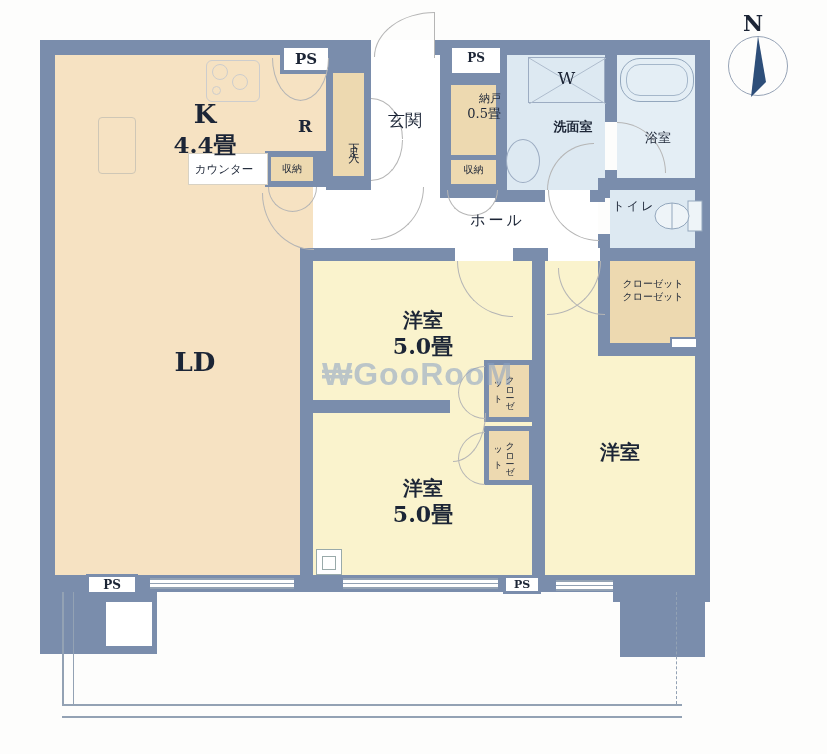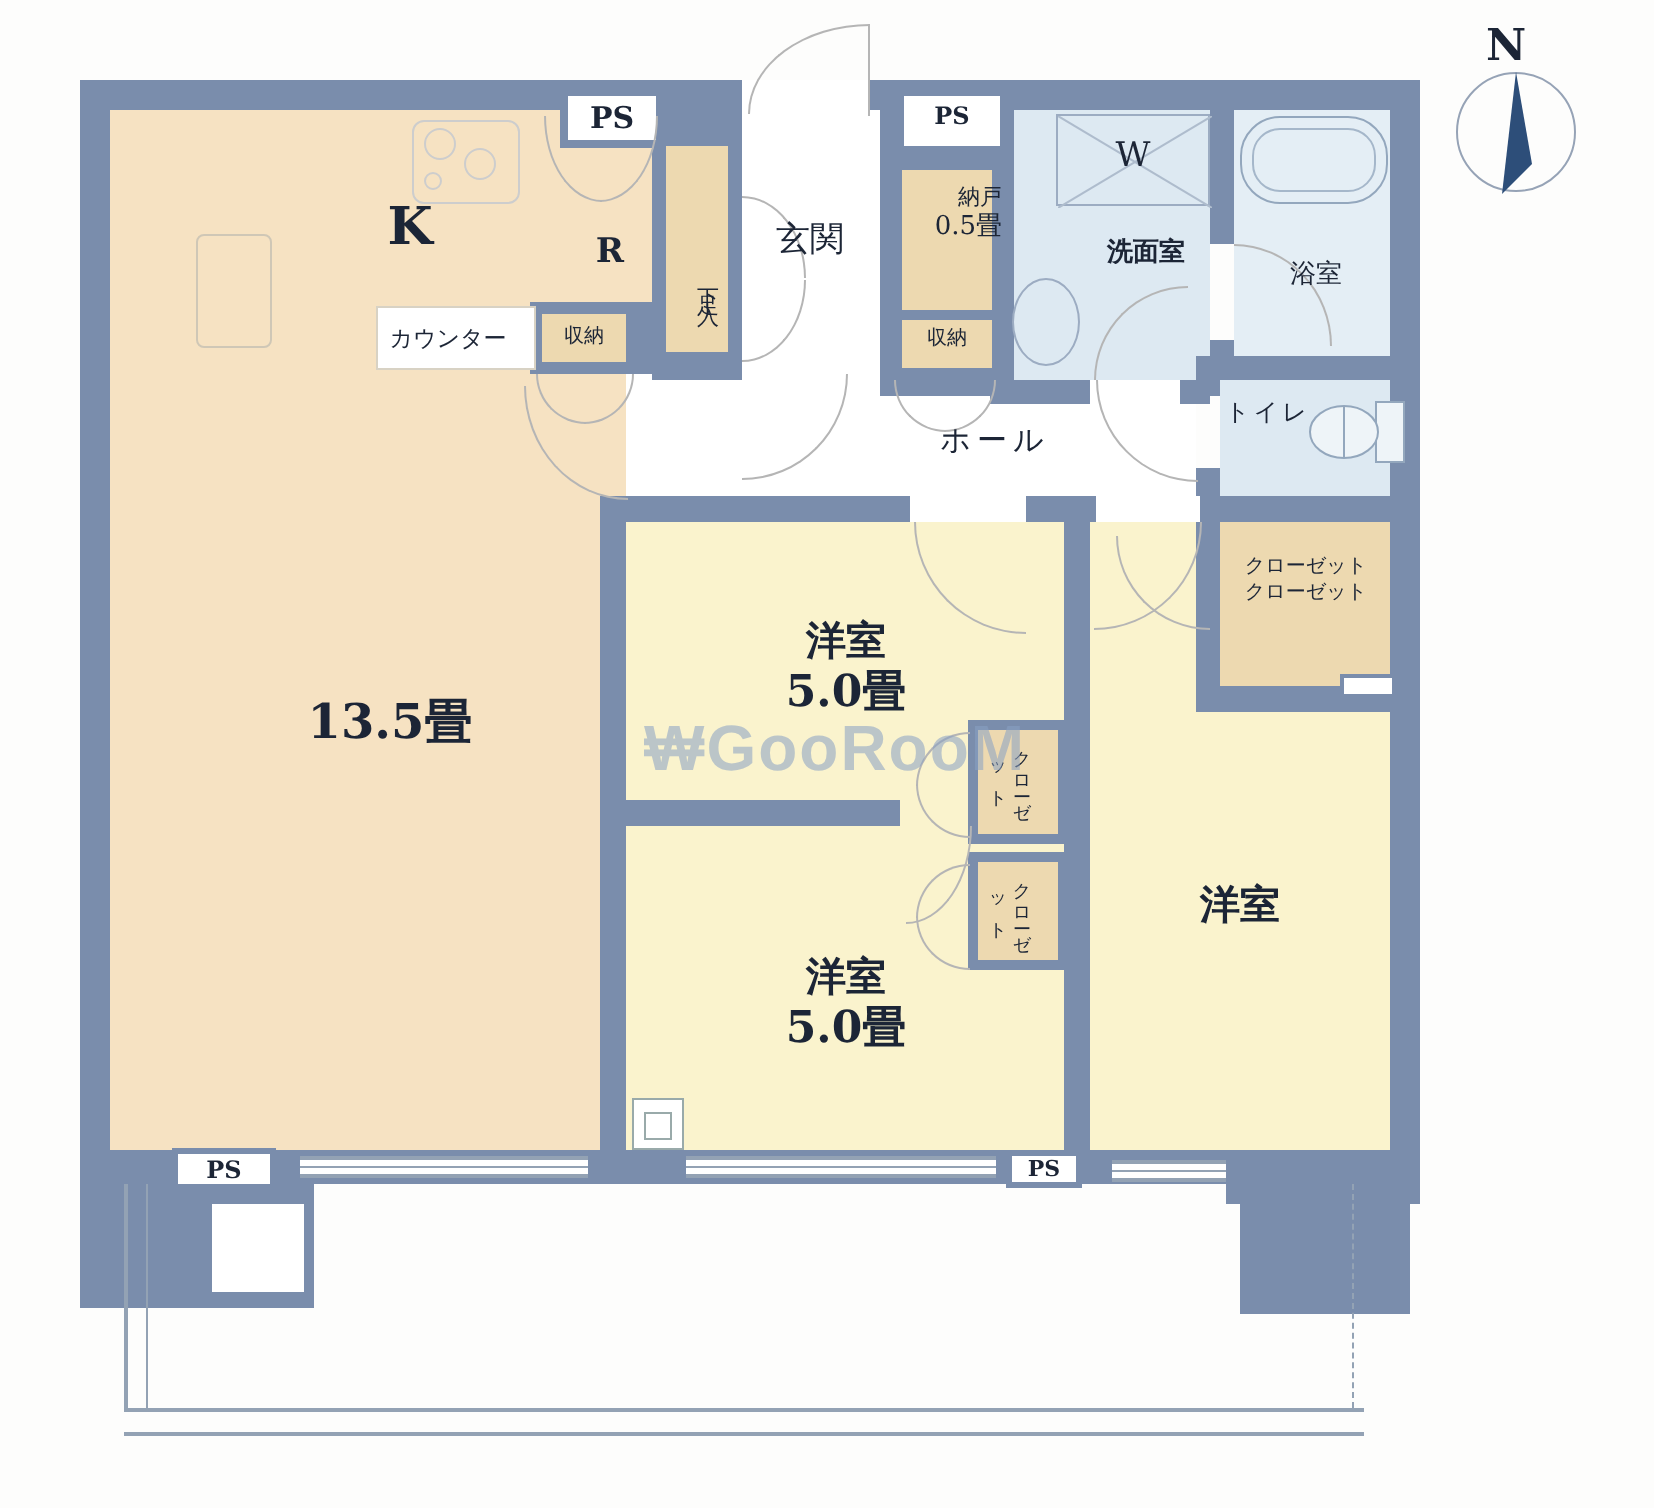--- a/index.html
+++ b/index.html
@@ -161,20 +161,21 @@
         <ellipse cx="24" cy="21" rx="17" ry="13" fill="#eef4f8" stroke="#93a7bd"></ellipse>
         <line x1="24" y1="8" x2="24" y2="34" stroke="#93a7bd"></line>
       </svg>
   </div>
   <div class="fx" style="left:316px;top:549px;width:26px;height:26px;background:#fff;border:1px solid #9aa;">
     <div style="margin:6px auto;width:12px;height:12px;border:1px solid #9aa;"></div>
   </div>
 
   <div class="lbl b" style="left:145px;top:98px;width:120px;">
     <div style="font-size:26px;">K</div>
+    <div style="font-size:23px;">4.4畳</div>
   </div>
   <div class="lbl" style="left:285px;top:116px;width:40px;font-size:17px;font-weight:bold;">R</div>
   <div class="lbl" style="left:188px;top:162px;width:72px;font-size:11.5px;">カウンター</div>
   <div class="lbl" style="left:271px;top:163px;width:42px;font-size:10px;">収納</div>
   <div class="lbl vlbl" style="left:338px;top:96px;width:22px;height:90px;font-size:11px;letter-spacing:4px;">下足入</div>
   <div class="lbl" style="left:370px;top:110px;width:70px;font-size:17px;">玄関</div>
   <div class="lbl" style="left:445px;top:92px;width:56px;text-align:right;">
     <div style="font-size:11px;">納戸</div>
     <div style="font-size:13px;">0.5畳</div>
   </div>
@@ -193,21 +194,21 @@
     <div style="font-size:22px;">5.0畳</div>
   </div>
   <div class="lbl b" style="left:348px;top:476px;width:150px;">
     <div style="font-size:20px;">洋室</div>
     <div style="font-size:22px;">5.0畳</div>
   </div>
   <div class="lbl b" style="left:550px;top:440px;width:140px;">
     <div style="font-size:20px;">洋室</div>
   </div>
   <div class="lbl b" style="left:135px;top:346px;width:120px;">
-    <div style="font-size:24px;">13.5畳</div>
+    <div style="font-size:26px;">LD</div>
   </div>
   <div class="lbl vlbl" style="left:490px;top:367px;width:26px;height:42px;font-size:9px;line-height:12px;letter-spacing:2px;">クローゼット</div>
   <div class="lbl vlbl" style="left:490px;top:433px;width:26px;height:42px;font-size:9px;line-height:12px;letter-spacing:2px;">クローゼット</div>
 
   <div class="fx" style="left:728px;top:36px;width:60px;height:60px;border:1px solid #96a3b6;border-radius:50%;"></div>
   <div class="lbl" style="left:741px;top:10px;width:24px;font-size:22px;font-weight:bold;">N</div>
   <div class="fx" style="left:740px;top:30px;width:40px;height:72px;">
     <svg width="40" height="72" viewBox="0 0 40 72">
         <polygon points="18,6 26,52 11,67" fill="#2d4e79"></polygon>
       </svg>

